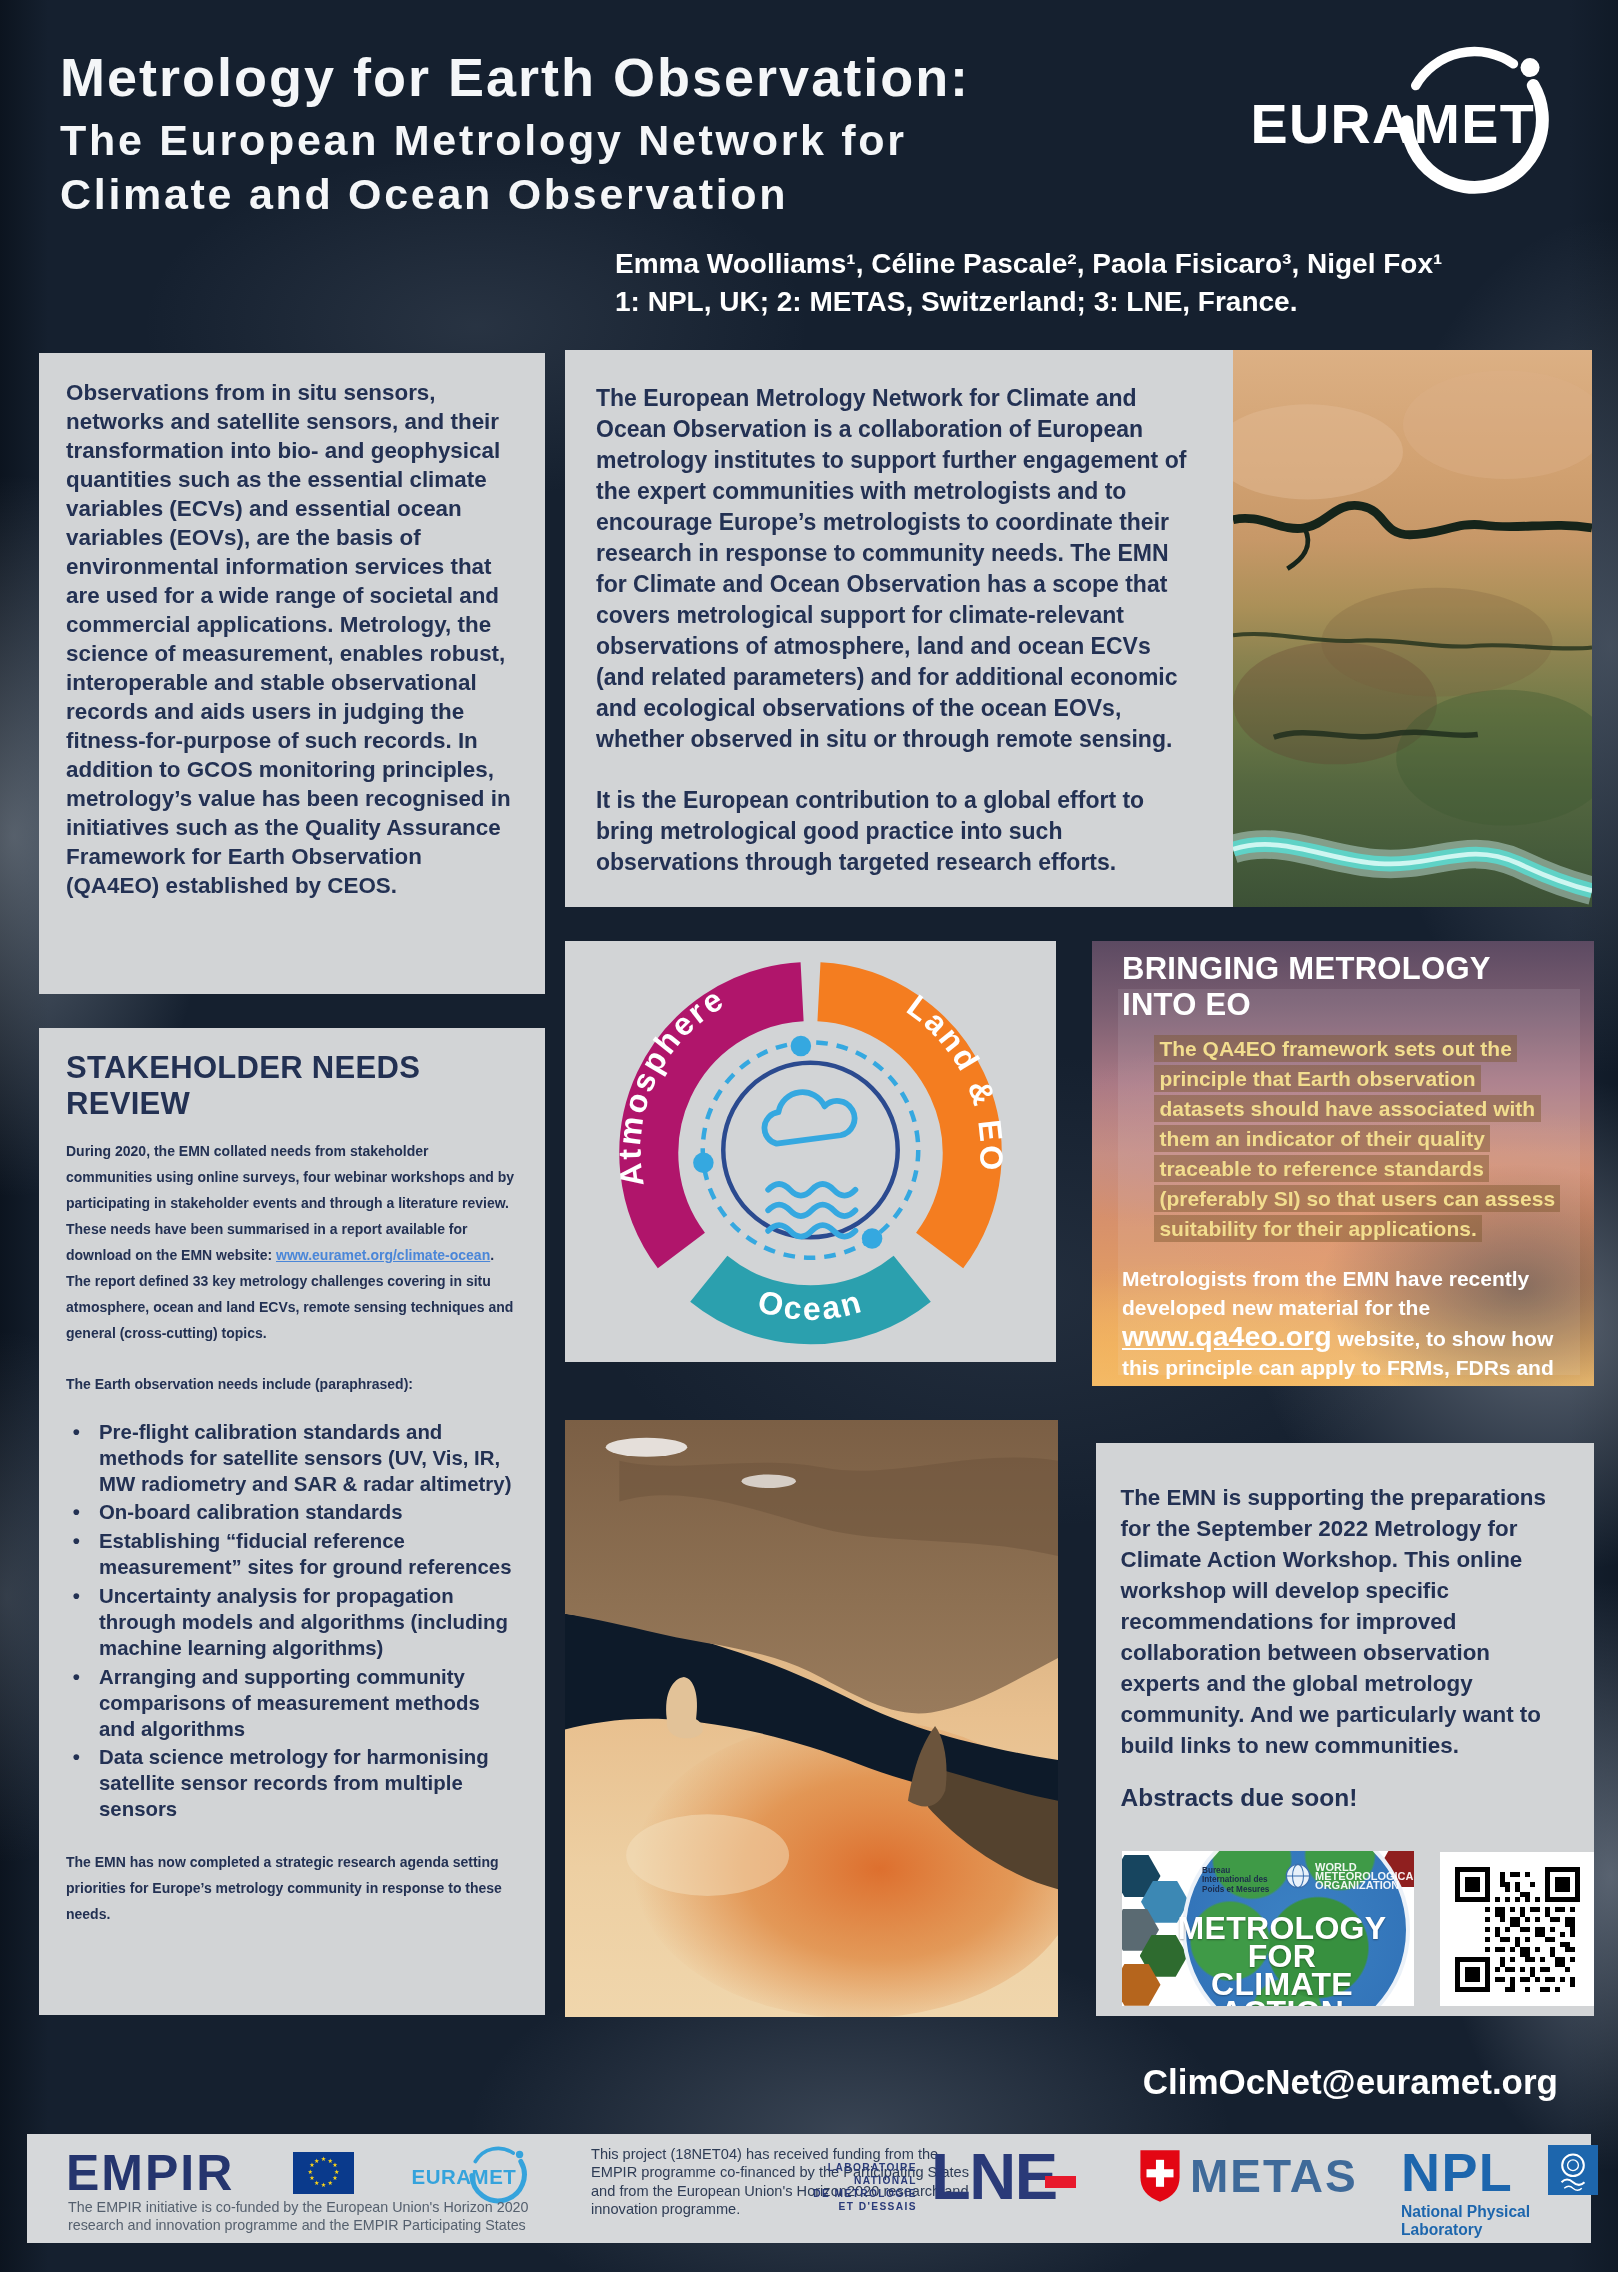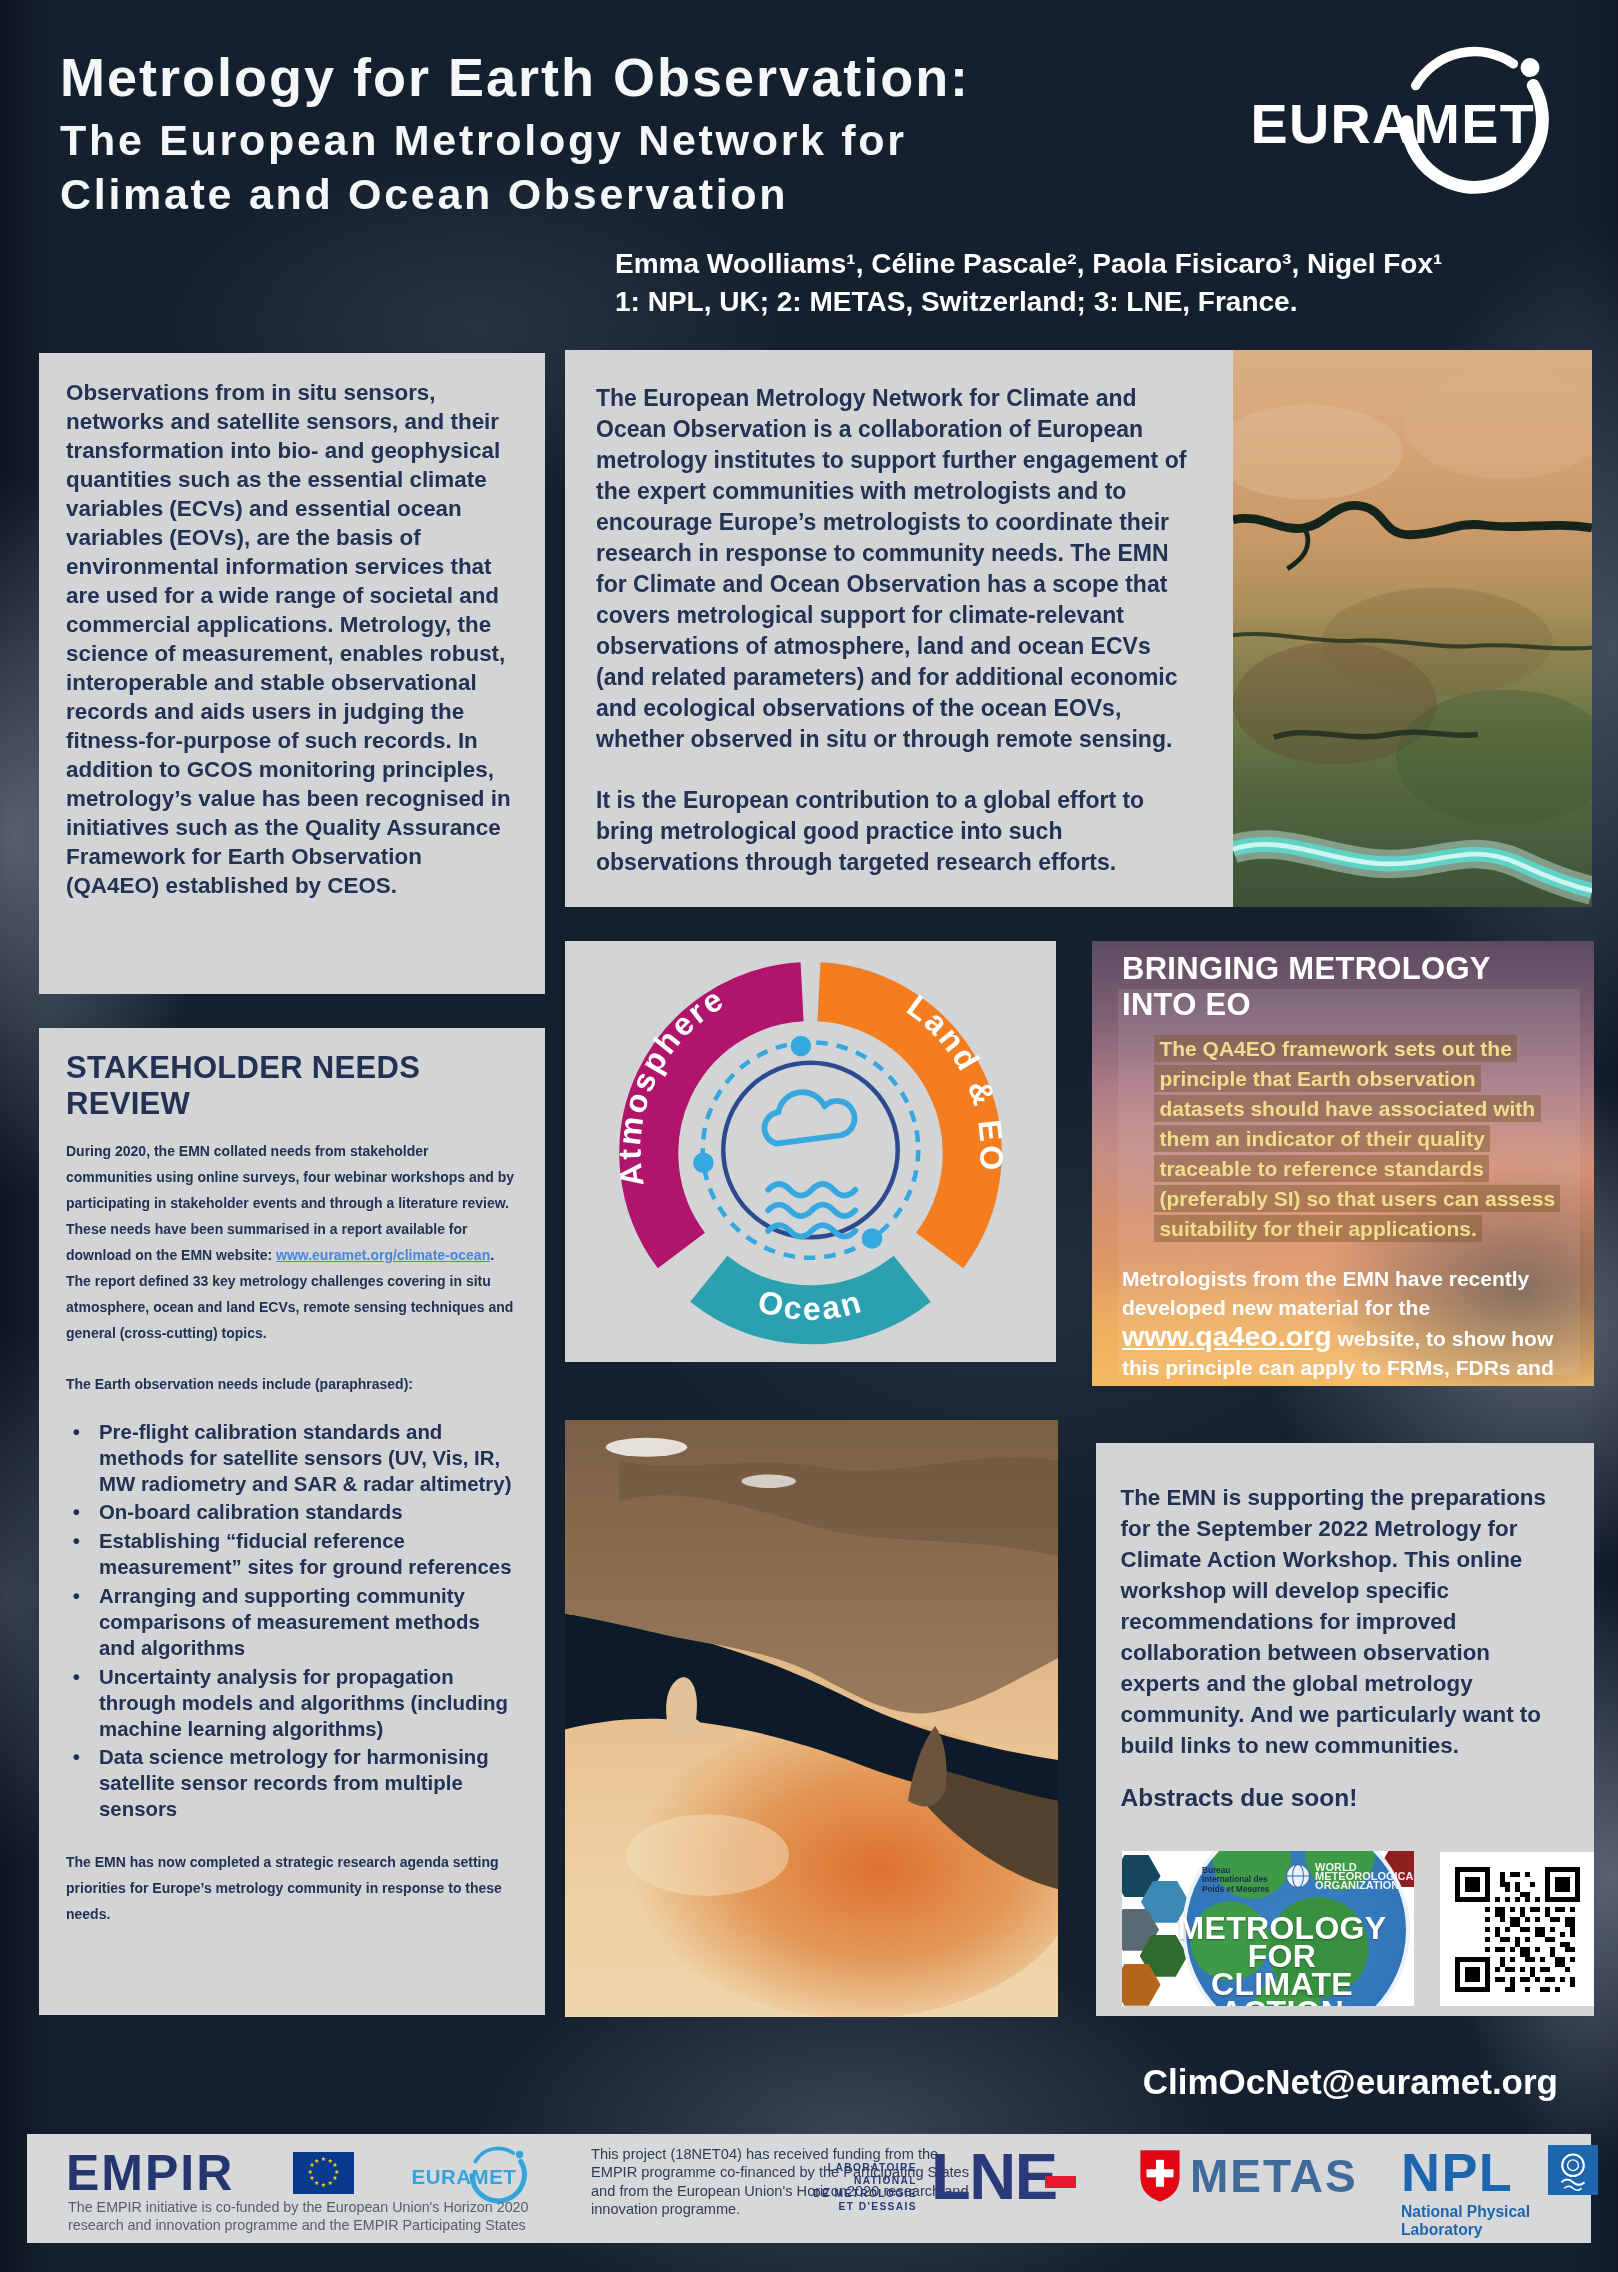--- a/index.html
+++ b/index.html
@@ -160,22 +160,22 @@
   </div>
 
   <div id="stakeholder-panel" class="panel dark-text">
     <h2 class="section-heading">STAKEHOLDER NEEDS REVIEW</h2>
     <p><span>During 2020, the EMN collated needs from stakeholder communities using online surveys, four webinar workshops and by participating in stakeholder events and through a literature review. These needs have been summarised in a report available for download on the EMN website: </span><span class="stake-link">www.euramet.org/climate-ocean</span><span>. The report defined 33 key metrology challenges covering in situ atmosphere, ocean and land ECVs, remote sensing techniques and general (cross-cutting) topics.</span></p>
     <p class="mt">The Earth observation needs include (paraphrased):</p>
     <ul id="needs-list">
         <li><span>Pre-flight calibration standards and methods for satellite sensors (UV, Vis, IR, MW radiometry and SAR &amp; radar altimetry)</span></li>
         <li><span>On-board calibration standards</span></li>
         <li><span>Establishing “fiducial reference measurement” sites for ground references</span></li>
+        <li><span>Uncertainty analysis for propagation through models and algorithms </span><span class="b-bold">(including machine learning algorithms)</span></li>
         <li><span>Arranging and supporting community comparisons of measurement methods and algorithms</span></li>
-        <li><span>Uncertainty analysis for propagation through models and algorithms </span><span class="b-bold">(including machine learning algorithms)</span></li>
         <li><span>Data science metrology for harmonising satellite sensor records from multiple sensors</span></li>
       </ul>
     <p id="stakeholder-closing">The EMN has now completed a strategic research agenda setting priorities for Europe’s metrology community in response to these needs.</p>
   </div>
 
   <div id="emn-panel" class="panel dark-text">
     <p>The European Metrology Network for Climate and Ocean Observation is a collaboration of European metrology institutes to support further engagement of the expert communities with metrologists and to encourage Europe’s metrologists to coordinate their research in response to community needs. The EMN for Climate and Ocean Observation has a scope that covers metrological support for climate-relevant observations of atmosphere, land and ocean ECVs (and related parameters) and for additional economic and ecological observations of the ocean EOVs, whether observed in situ or through remote sensing.</p>
     <p id="emn-statement">It is the European contribution to a global effort to bring metrological good practice into such observations through targeted research efforts.</p>
   </div>
 

